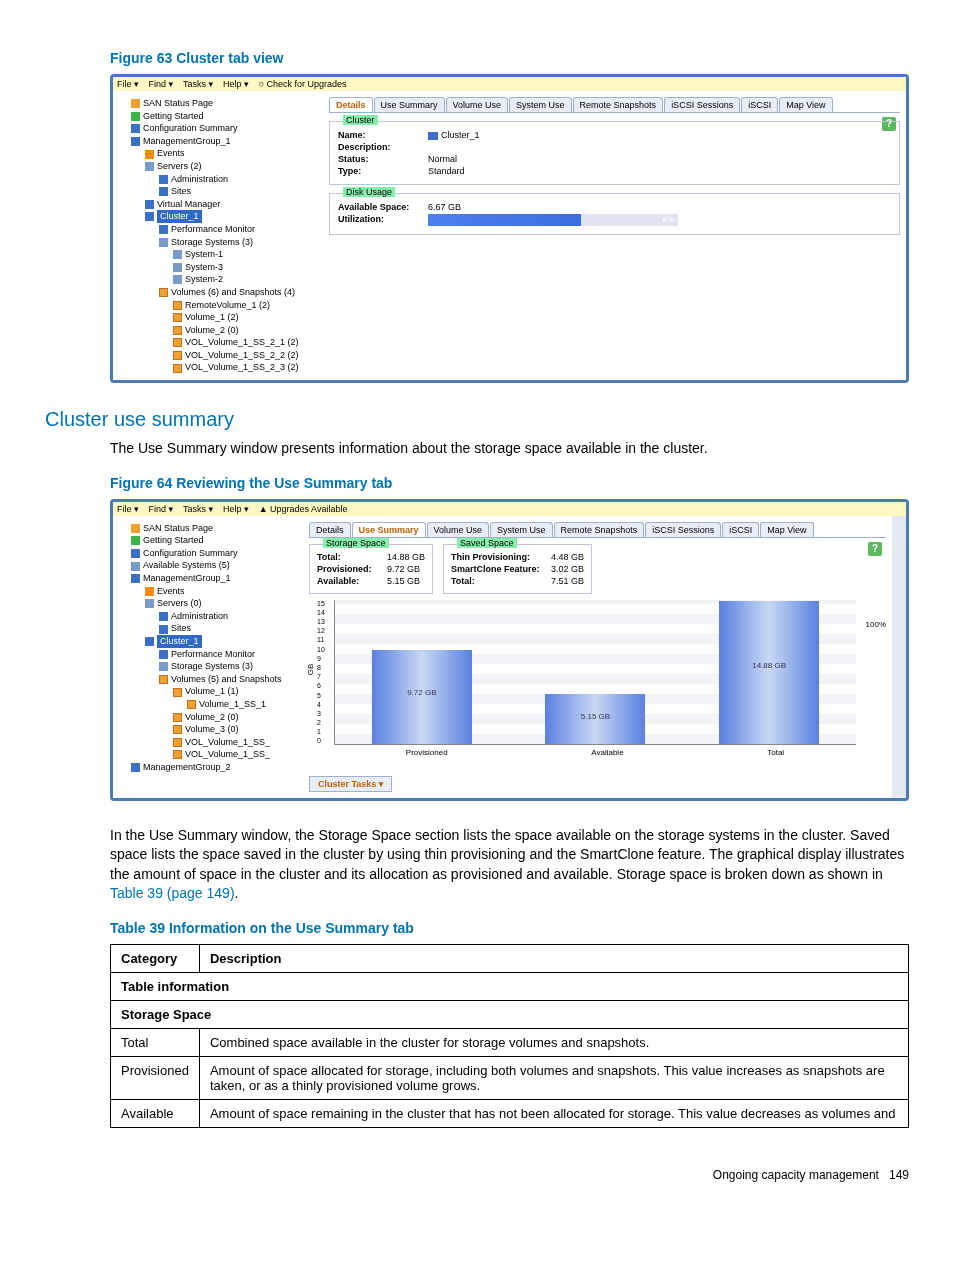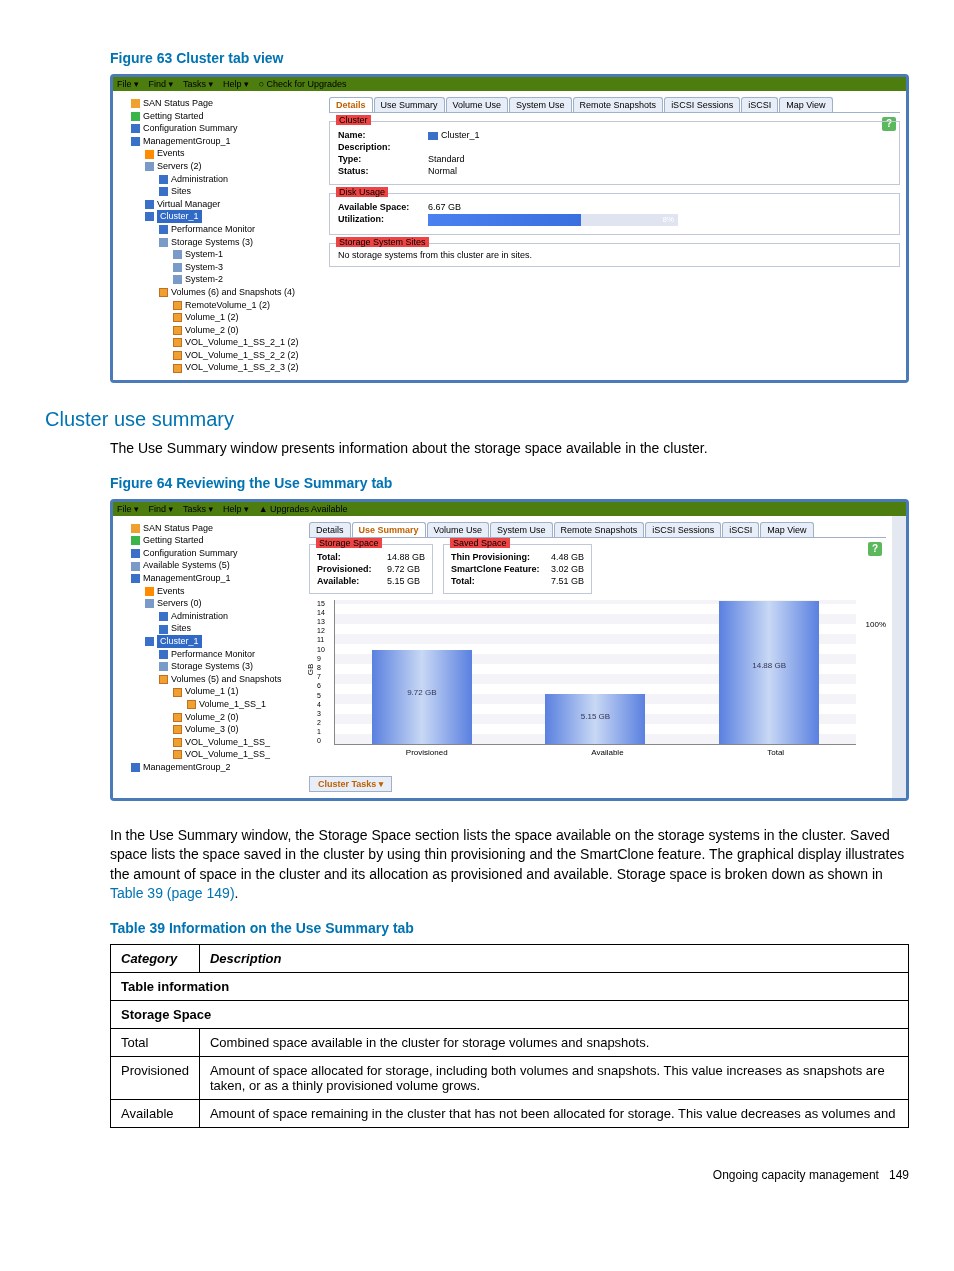--- a/index.html
+++ b/index.html
@@ -59,38 +59,37 @@
     }
     table th, table td {
       border: 1px solid #000;
       padding: 6px 10px;
       text-align: left;
       font-size: 13px;
       vertical-align: top;
     }
     table th {
       font-weight: bold;
-      font-style: italic;
     }
     .section-row td {
       font-weight: bold;
     }
     .page-footer {
       text-align: right;
       font-size: 12px;
       margin-top: 40px;
     }
     
     .shot {
       font-size: 9px;
       font-family: Tahoma, Arial, sans-serif;
       position: relative;
     }
     .menubar {
-      background: #4d7c0f;
+      background: #fef9c3;
       padding: 2px 4px;
       font-size: 9px;
       display: flex;
       gap: 10px;
     }
     .shot-body {
       display: flex;
       background: #fff;
       min-height: 200px;
     }
@@ -169,22 +168,22 @@
     .fieldset {
       border: 1px solid #c0c8d8;
       margin-top: 8px;
       padding: 6px 8px;
       font-size: 9px;
       position: relative;
     }
     .fs-legend {
       position: absolute;
       top: -7px;
-      left: 6px;
-      background: #ef4444;
+      left: 13px;
+      background: #86efac;
       padding: 0 3px;
     }
     .kv-row {
       display: flex;
       margin: 2px 0;
     }
     .kv-label {
       width: 90px;
       font-weight: bold;
     }
@@ -362,45 +361,41 @@
           <div class="fs-legend">Cluster</div>
           <div class="kv-row">
               <span class="kv-label">Name:</span>
               <span><span class="cluster-icon"></span><span>Cluster_1</span></span>
             </div>
           <div class="kv-row">
               <span class="kv-label">Description:</span>
               <span></span>
             </div>
           <div class="kv-row">
+              <span class="kv-label">Status:</span>
+              <span>Normal</span>
+            </div>
+          <div class="kv-row">
               <span class="kv-label">Type:</span>
               <span>Standard</span>
-            </div>
-          <div class="kv-row">
-              <span class="kv-label">Status:</span>
-              <span>Normal</span>
             </div>
         </div>
         <div class="fieldset">
           <div class="fs-legend">Disk Usage</div>
           <div class="kv-row">
               <span class="kv-label">Available Space:</span>
               <span>6.67 GB</span>
             </div>
           <div class="kv-row">
               <span class="kv-label">Utilization:</span>
               <span class="util-bar">
                 <span class="util-fill"></span>
                 <span class="util-text">8%</span>
               </span>
             </div>
-        </div>
-        <div class="fieldset">
-          <div class="fs-legend">Storage System Sites</div>
-          <div>No storage systems from this cluster are in sites.</div>
         </div>
       </div>
     </div>
   </div>
 </div>
 
 <div class="section-heading">Cluster use summary</div>
 <p class="body-text">The Use Summary window presents information about the storage space available in the cluster.</p>
 
 <div class="figure-indent">

